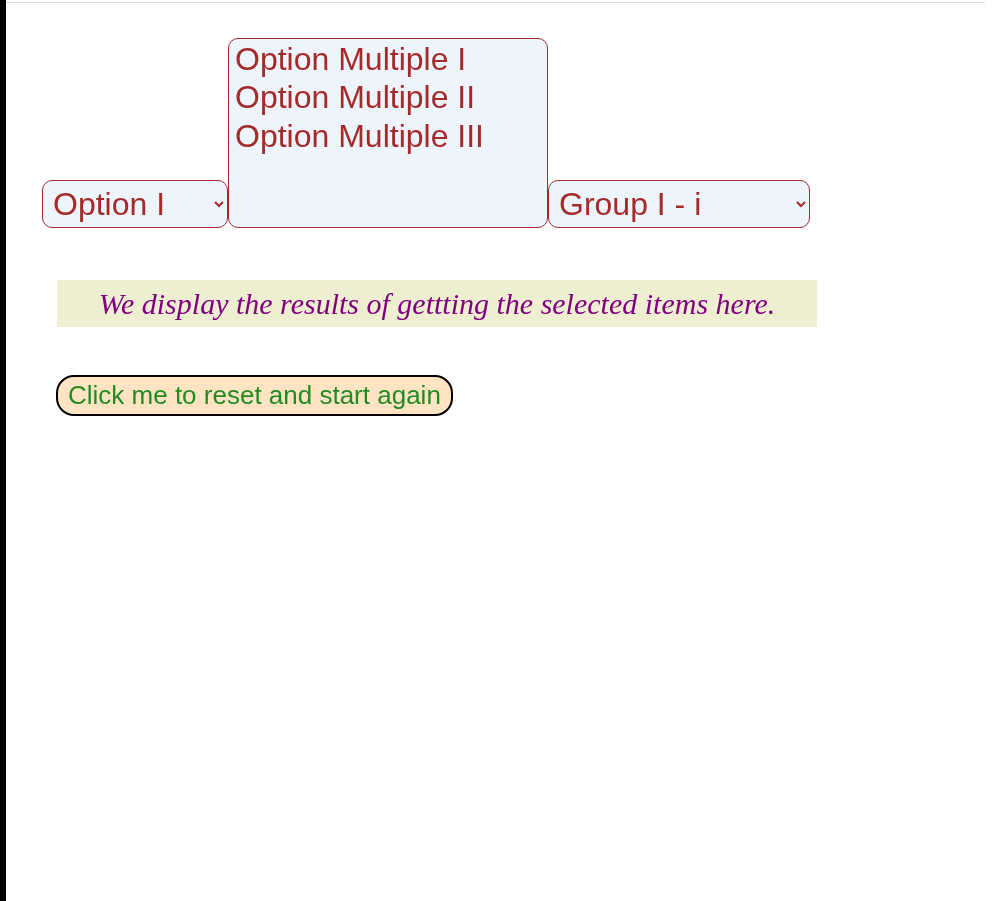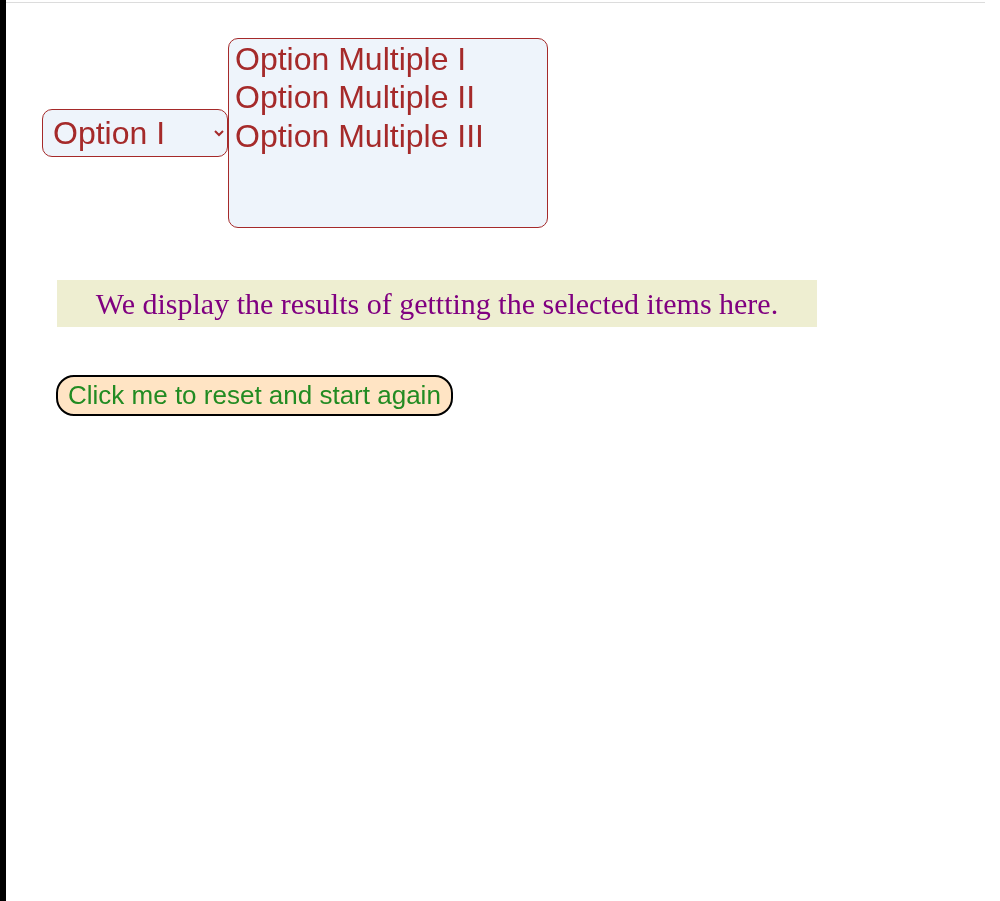--- a/index.html
+++ b/index.html
@@ -31,21 +31,21 @@
       background: #dcdcdc;
     }
     .content {
       position: absolute;
       left: 42px;
       top: 38px;
       right: 20px;
     }
     .selects-row {
       display: flex;
-      align-items: center;
+      align-items: flex-end;
     }
     .fancy-select {
       font-size: 32px;
       font-family: Arial, Helvetica, sans-serif;
       color: #a52a2a;
       background: #eef4fb;
       border: 1.5px solid #a52a2a;
       border-radius: 10px;
       padding: 2px 6px 2px 6px;
     }
@@ -72,20 +72,21 @@
       margin-top: 52px;
       margin-left: 15px;
       width: 760px;
       background: #eeeed1;
       color: #800080;
       font-family: "Times New Roman", Times, serif;
       font-size: 30px;
       text-align: center;
       padding: 4px 10px;
       line-height: 1.3;
+      font-style: italic;
     }
     .reset-btn {
       margin-top: 48px;
       margin-left: 14px;
       display: inline-block;
       background: #ffe4c4;
       border: 2px solid #000000;
       border-radius: 18px;
       padding: 3px 10px;
       font-family: Arial, Helvetica, sans-serif;
@@ -107,20 +108,23 @@
     <select class="fancy-select single-select">
       <option>Option I</option>
     </select>
 
     <select multiple="" size="4" class="fancy-select multi-select">
       <option>Option Multiple I</option>
       <option>Option Multiple II</option>
       <option>Option Multiple III</option>
     </select>
 
+    <select class="fancy-select group-select">
+      <option>Group I - i</option>
+    </select>
 
   </div>
 
   <div class="result-box">We display the results of gettting the selected items here.</div>
 
   <button class="reset-btn">Click me to reset and start again</button>
 
 </div>
 
 </body></html>

